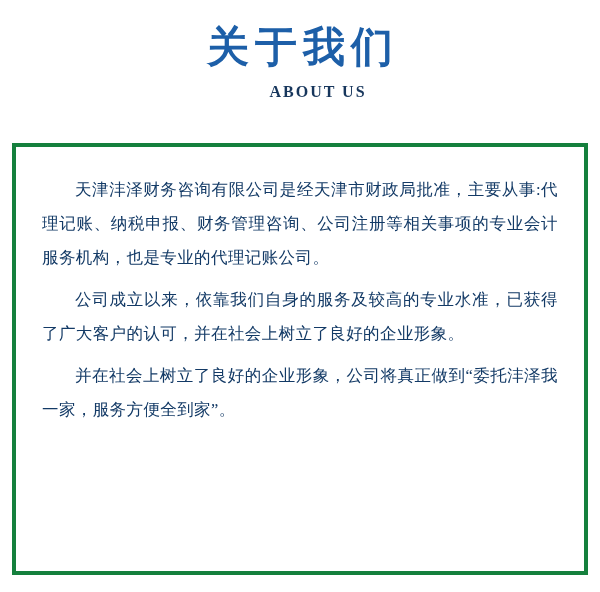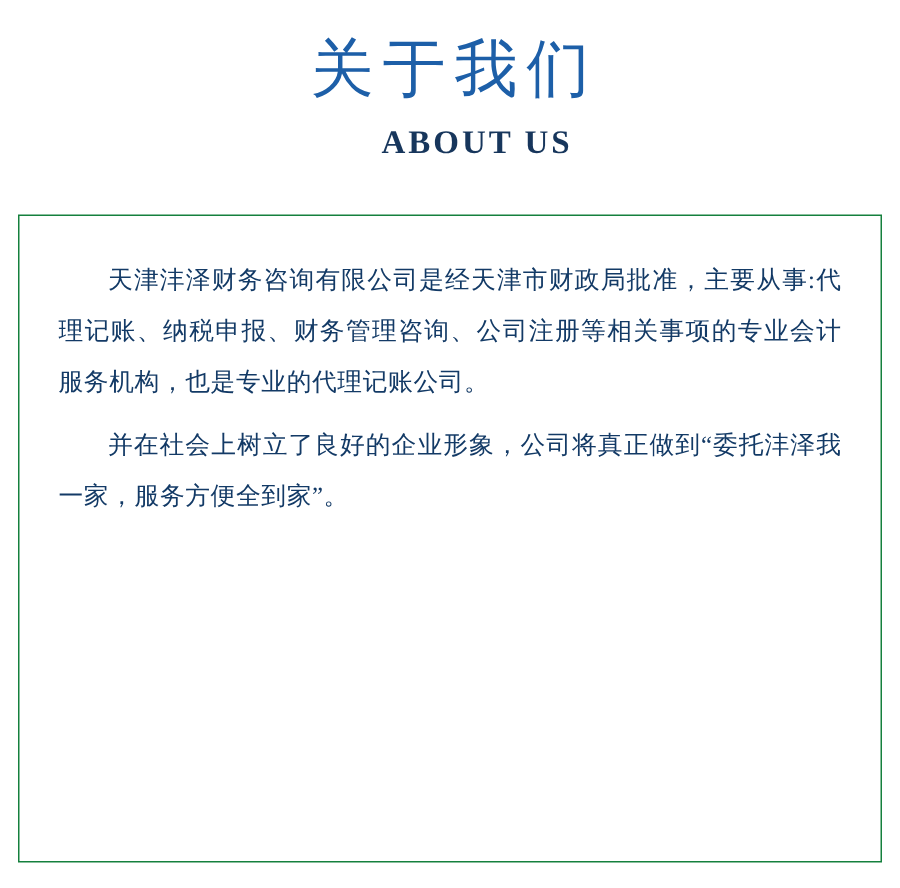--- a/index.html
+++ b/index.html
@@ -19,46 +19,46 @@
     height: 592px;
     box-sizing: border-box;
     background: #ffffff;
   }
   .header {
     text-align: center;
     padding-top: 22px;
   }
   .title-cn {
     font-family: "Liberation Serif", serif;
-    font-weight: normal;
+    font-weight: bold;
     font-size: 42px;
     letter-spacing: 6px;
     color: #1d5fa8;
     line-height: 1.2;
     margin: 0;
     padding-left: 6px;
   }
   .title-en {
     font-family: "Liberation Serif", serif;
     font-weight: bold;
-    font-size: 22px;
+    font-size: 16px;
     letter-spacing: 2px;
     color: #17365c;
     margin: 10px 0 0 0;
     line-height: 1.2;
     padding-left: 36px;
   }
   .body-box {
     position: absolute;
     left: 12px;
     top: 143px;
     width: 576px;
     height: 432px;
     box-sizing: border-box;
-    border: 1px solid #15803d;
+    border: 4px solid #15803d;
     background: #ffffff;
     padding: 26px 26px 10px 26px;
   }
   .para {
     font-family: "Liberation Serif", serif;
     font-size: 16.5px;
     color: #133a66;
     line-height: 34px;
     margin: 0 0 8px 0;
     text-indent: 2em;
@@ -74,16 +74,17 @@
 
 <div class="page">
 
   <div class="header">
     <h1 class="title-cn">关于我们</h1>
     <h2 class="title-en">ABOUT US</h2>
   </div>
 
   <div class="body-box">
     <p class="para">天津沣泽财务咨询有限公司是经天津市财政局批准，主要从事:代理记账、纳税申报、财务管理咨询、公司注册等相关事项的专业会计服务机构，也是专业的代理记账公司。</p>
+    <p class="para">公司成立以来，依靠我们自身的服务及较高的专业水准，已获得了广大客户的认可，并在社会上树立了良好的企业形象。</p>
     <p class="para">并在社会上树立了良好的企业形象，公司将真正做到“委托沣泽我一家，服务方便全到家”。</p>
   </div>
 
 </div>
 
 </body></html>

